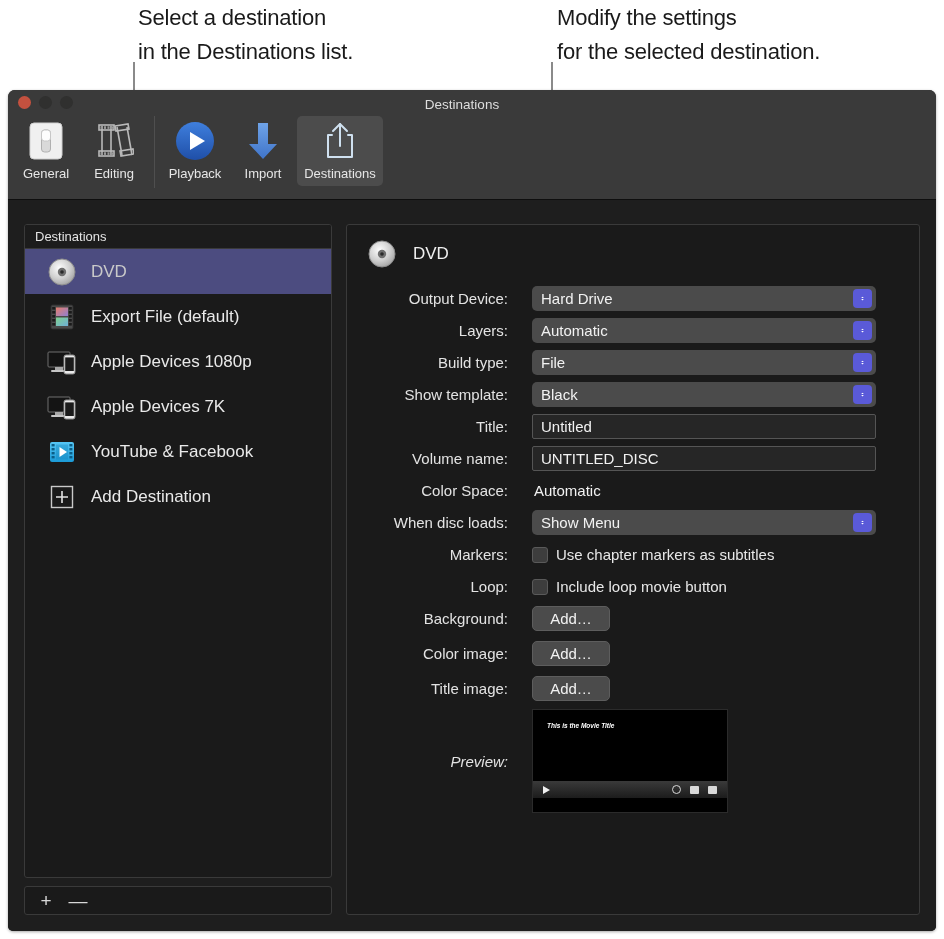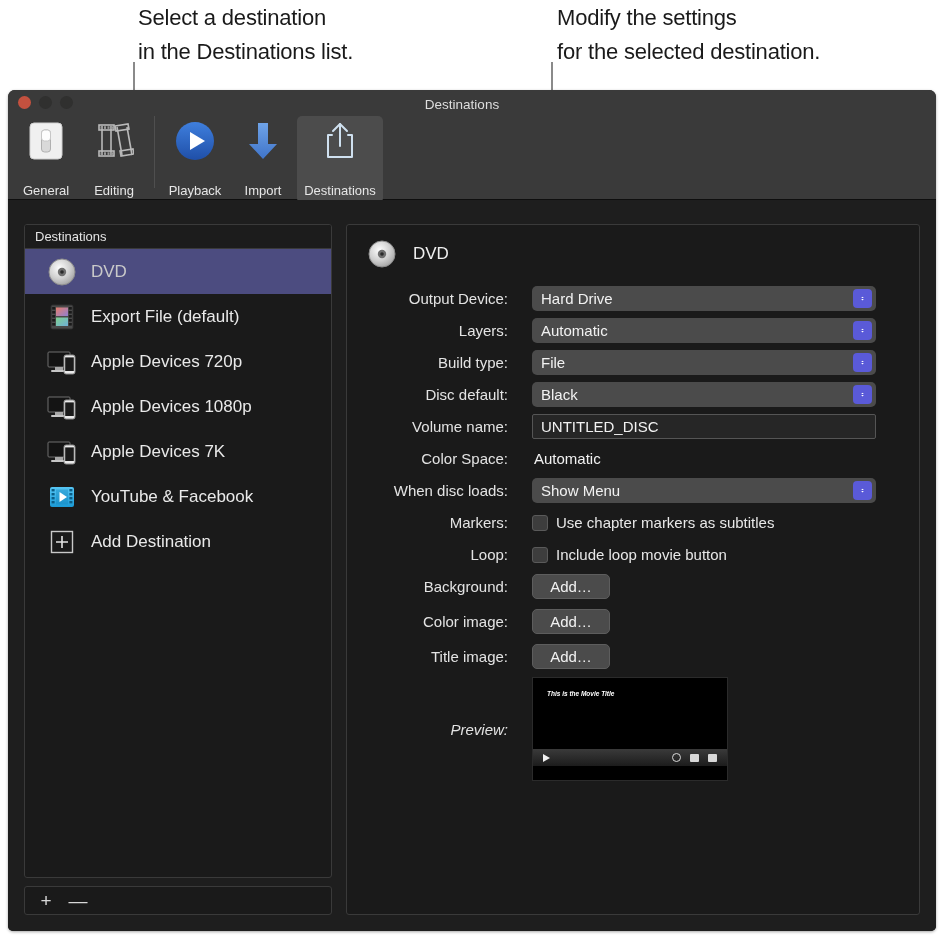--- a/index.html
+++ b/index.html
@@ -70,21 +70,21 @@
     display: flex; align-items: flex-start;
   }
   .tb-item {
     width: 68px; padding: 4px 2px 5px;
     display: flex; flex-direction: column; align-items: center;
     border-radius: 5px;
   }
   .tb-item.wide { width: 86px; }
   .tb-item.selected { background: #4c4c4c; }
   .tb-icon { height: 42px; display:flex; align-items:center; justify-content:center; }
-  .tb-label { color: #e6e6e6; font-size: 13px; margin-top: 21px; white-space: nowrap; }
+  .tb-label { color: #e6e6e6; font-size: 13px; margin-top: 4px; white-space: nowrap; }
   .tb-sep {
     width: 1px; height: 72px; background: #4f4f4f; margin: 0 6px; align-self: flex-start;
   }
 
   
   .content {
     position: relative;
     height: 731px;
     background: #1e1e1e;
     padding: 24px 16px 16px 16px;
@@ -408,32 +408,20 @@
                       <rect x="19.8" y="8" width="3" height="2.6"></rect>
                     <rect x="19.8" y="12" width="3" height="2.6"></rect>
                       <rect x="19.8" y="16" width="3" height="2.6"></rect>
                     <rect x="19.8" y="20" width="3" height="2.6"></rect>
                   </g>
                 </svg>
               </span>
               <span class="label">Export File (default)</span>
             </div>
 
-            <div class="dest-row">
-              <span class="dest-icon">
-                <svg width="30" height="26" viewBox="0 0 30 26">
-                  <rect x="1" y="3" width="22" height="15" rx="1" fill="#141414" stroke="#6e6e6e"></rect>
-                  <rect x="8" y="18" width="8" height="3" fill="#a8a8a8"></rect>
-                  <rect x="4" y="21" width="16" height="2" rx="1" fill="#c6c6c6"></rect>
-                  <rect x="17" y="6" width="11" height="19" rx="2" fill="#e9e9e9" stroke="#8c8c8c"></rect>
-                  <rect x="18.2" y="8.4" width="8.6" height="13.6" fill="#1b1b1b"></rect>
-                </svg>
-              </span>
-              <span class="label">Apple Devices 720p</span>
-            </div>
 
             <div class="dest-row">
               <span class="dest-icon">
                 <svg width="30" height="26" viewBox="0 0 30 26">
                   <rect x="1" y="3" width="22" height="15" rx="1" fill="#141414" stroke="#6e6e6e"></rect>
                   <rect x="8" y="18" width="8" height="3" fill="#a8a8a8"></rect>
                   <rect x="4" y="21" width="16" height="2" rx="1" fill="#c6c6c6"></rect>
                   <rect x="17" y="6" width="11" height="19" rx="2" fill="#e9e9e9" stroke="#8c8c8c"></rect>
                   <rect x="18.2" y="8.4" width="8.6" height="13.6" fill="#1b1b1b"></rect>
                 </svg>
@@ -556,33 +544,41 @@
               <span class="stepper">
                 <svg class="chev" viewBox="0 0 10 12">
                     <path d="M5 1.5 L8.2 5 L1.8 5 Z M5 10.5 L8.2 7 L1.8 7 Z" fill="#ffffff"></path>
                   </svg>
               </span>
             </div>
           </div>
         </div>
 
         <div class="form-row">
-          <div class="form-label">Disc default:</div>
+          <div class="form-label">Show template:</div>
           <div class="field-area">
             <div class="popup">
               <span>Black</span>
               <span class="stepper">
                 <svg class="chev" viewBox="0 0 10 12">
                     <path d="M5 1.5 L8.2 5 L1.8 5 Z M5 10.5 L8.2 7 L1.8 7 Z" fill="#ffffff"></path>
                   </svg>
               </span>
             </div>
           </div>
         </div>
 
+        <div class="form-row">
+          <div class="form-label">Title:</div>
+          <div class="field-area">
+            <div class="textfield">
+              <span>Untitled</span>
+            </div>
+          </div>
+        </div>
 
         <div class="form-row">
           <div class="form-label">Volume name:</div>
           <div class="field-area">
             <div class="textfield">
               <span>UNTITLED_DISC</span>
             </div>
           </div>
         </div>
 

